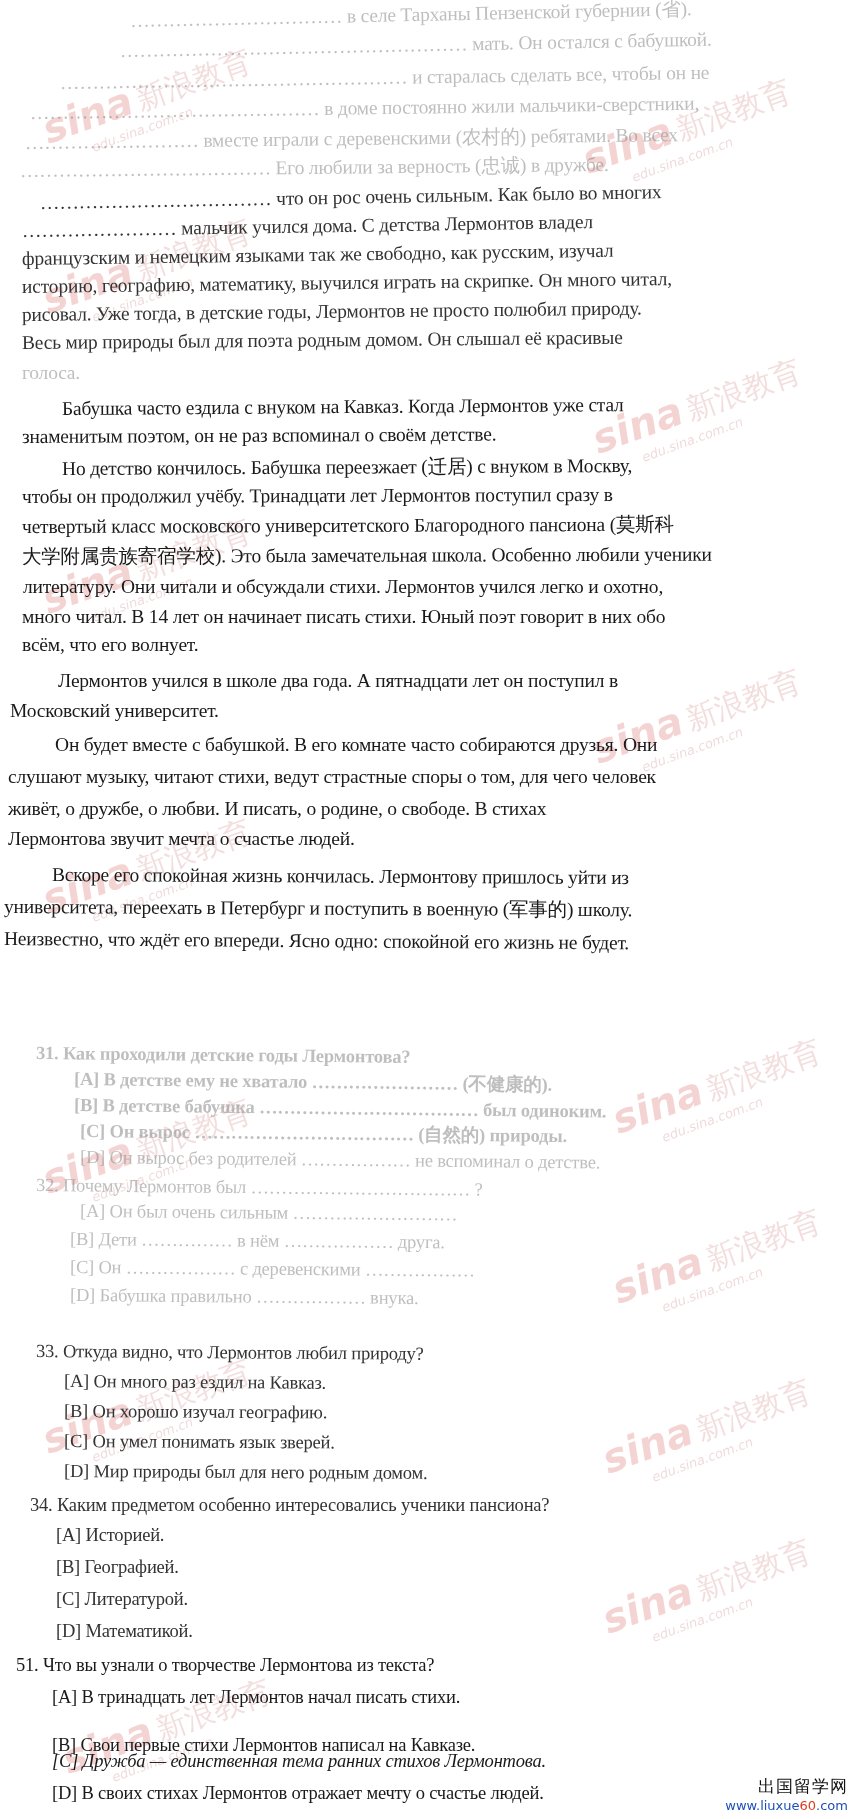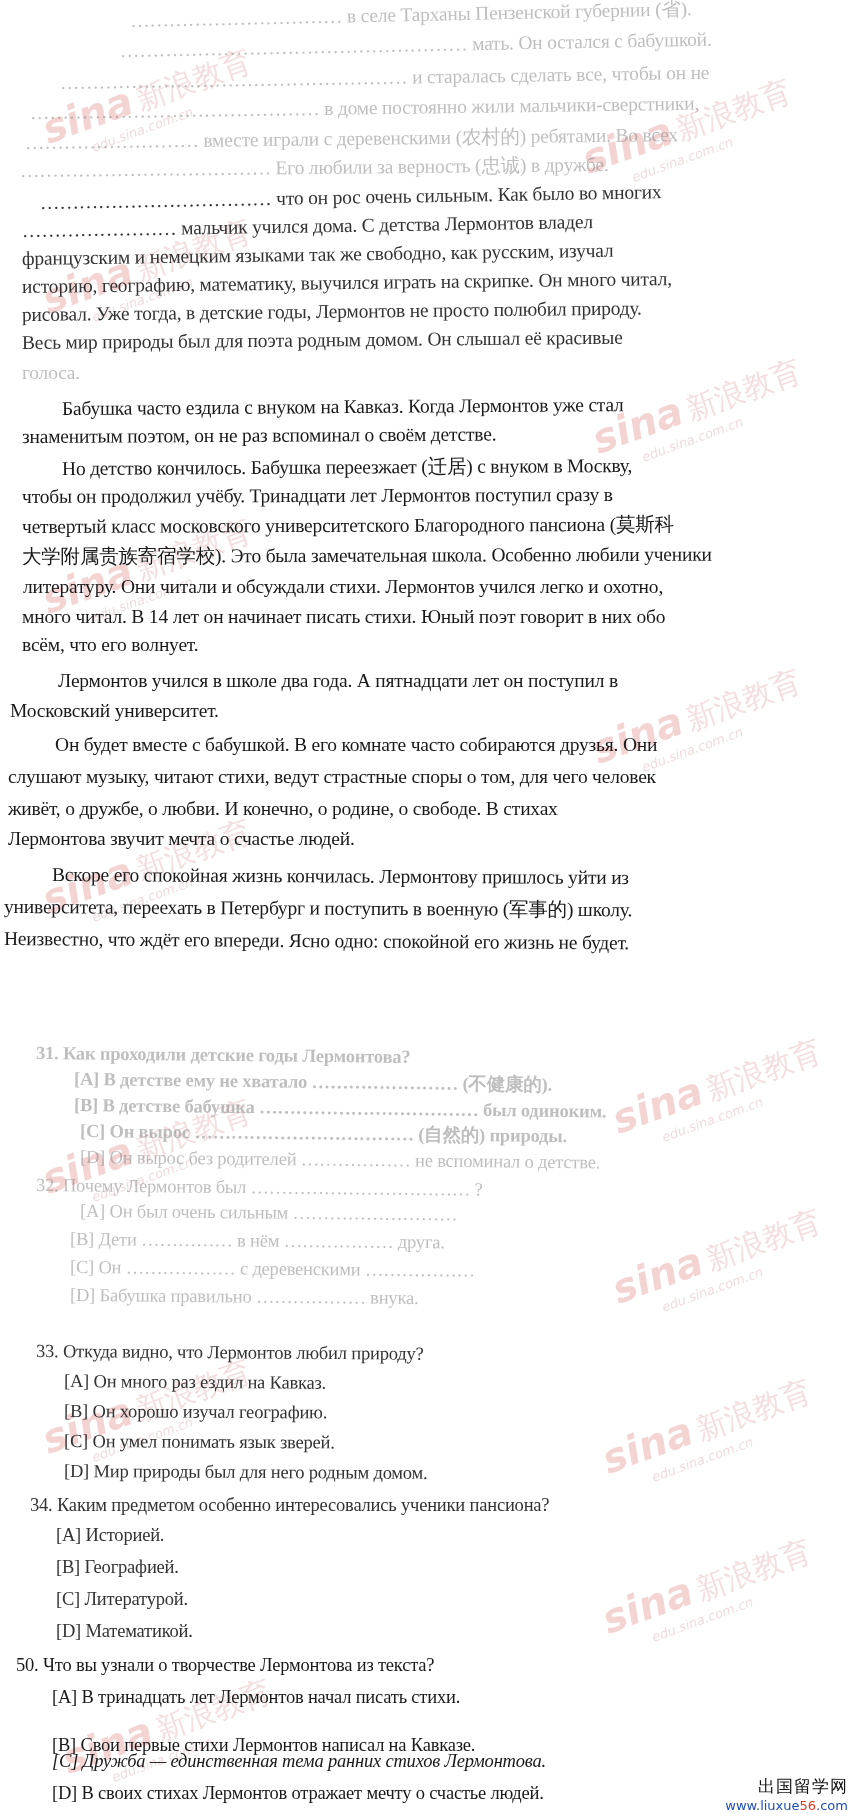--- a/index.html
+++ b/index.html
@@ -128,21 +128,21 @@
     <div class="line" style="left:22px;  top:484px; transform: rotate(-0.2deg);">чтобы он продолжил учёбу. Тринадцати лет Лермонтов поступил сразу в</div>
     <div class="line" style="left:22px;  top:514px; transform: rotate(-0.2deg);">четвертый класс московского университетского Благородного пансиона (莫斯科</div>
     <div class="line" style="left:22px;  top:544px; transform: rotate(-0.2deg);">大学附属贵族寄宿学校). Это была замечательная школа. Особенно любили ученики</div>
     <div class="line" style="left:23px;  top:574px;">литературу. Они читали и обсуждали стихи. Лермонтов учился легко и охотно,</div>
     <div class="line" style="left:22px;  top:604px;">много читал. В 14 лет он начинает писать стихи. Юный поэт говорит в них обо</div>
     <div class="line" style="left:22px;  top:632px;">всём, что его волнует.</div>
     <div class="line" style="left:58px;  top:668px;">Лермонтов учился в школе два года. А пятнадцати лет он поступил в</div>
     <div class="line" style="left:10px;  top:698px;">Московский университет.</div>
     <div class="line" style="left:55px;  top:732px;">Он будет вместе с бабушкой. В его комнате часто собираются друзья. Они</div>
     <div class="line" style="left:8px;   top:764px;font-family:Liberation Serif, serif;">слушают музыку, читают стихи, ведут страстные споры о том, для чего человек</div>
-    <div class="line" style="left:8px;   top:796px;">живёт, о дружбе, о любви. И конечно, о родине, о свободе. В стихах</div>
+    <div class="line" style="left:8px;   top:796px;">живёт, о дружбе, о любви. И писать, о родине, о свободе. В стихах</div>
     <div class="line" style="left:8px;   top:826px;">Лермонтова звучит мечта о счастье людей.</div>
     <div class="line" style="left:52px;  top:862px; transform: rotate(0.3deg);">Вскоре его спокойная жизнь кончилась. Лермонтову пришлось уйти из</div>
     <div class="line" style="left:4px;   top:894px; transform: rotate(0.3deg);">университета, переехать в Петербург и поступить в военную (军事的) школу.</div>
     <div class="line" style="left:4px;   top:926px; transform: rotate(0.4deg);">Неизвестно, что ждёт его впереди. Ясно одно: спокойной его жизнь не будет.</div>
   </div>
 
   <div>
     <div class="line q faded bold" style="left:36px; top:1040px; transform: rotate(0.6deg);">
       <span>31.</span>
       <span>Как проходили детские годы Лермонтова?</span>
@@ -229,21 +229,21 @@
       <span>Литературой.</span>
     </div>
     <div class="line q semi" style="left:56px; top:1618px;">
       <span>[D]</span>
       <span>Математикой.</span>
     </div>
   </div>
 
   <div>
     <div class="line q" style="left:16px; top:1652px;">
-      <span>50.</span>
+      <span>51.</span>
       <span>Что вы узнали о творчестве Лермонтова из текста?</span>
     </div>
     <div class="line q" style="left:52px; top:1684px;">
       <span>[A]</span>
       <span>В тринадцать лет Лермонтов начал писать стихи.</span>
     </div>
     <div class="line q" style="left:52px; top:1732px;">
       <span>[B]</span>
       <span>Свои первые стихи Лермонтов написал на Кавказе.</span>
     </div>
@@ -253,17 +253,17 @@
     </div>
     <div class="line q" style="left:52px; top:1780px;">
       <span>[D]</span>
       <span>В своих стихах Лермонтов отражает мечту о счастье людей.</span>
     </div>
   </div>
 
   <div class="site-mark">
     <div class="name">出国留学网</div>
     <div class="url">
-      <span>www.liuxue</span><span class="accent">56</span><span>.com</span>
+      <span>www.liuxue</span><span class="accent">60</span><span>.com</span>
     </div>
   </div>
 
 </div>
 
 </body></html>

